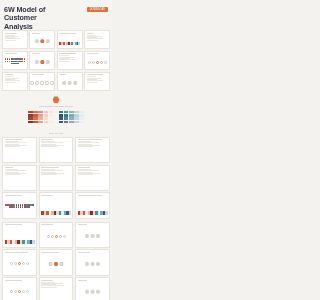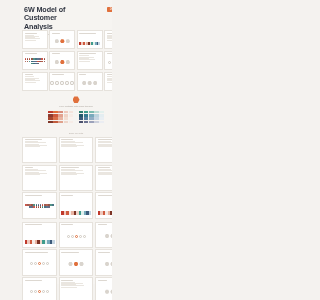--- a/index.html
+++ b/index.html
@@ -2,21 +2,21 @@
 <html><head>
 <meta charset="utf-8">
 <style>
   html,body{margin:0;padding:0;}
   body{
     width:112px;height:300px;overflow:hidden;
     background:#f4f2ef;
     font-family:"Liberation Sans", sans-serif;
     -webkit-font-smoothing:antialiased;
   }
-  .page{position:relative;width:112px;height:284px;background:#f6f4f1;margin-left:20px;}
+  .page{position:relative;width:112px;height:284px;background:#f6f4f1;}
 
   
   .header{position:relative;padding:6px 4px 2px 4px;height:30px;box-sizing:border-box;}
   .title{
     font-size:7.2px;line-height:8.4px;font-weight:bold;
     color:#2f3440;letter-spacing:-0.1px;width:62px;
   }
   .badge{
     position:absolute;right:4px;top:7px;
     background:#e0703c;color:#ffffff;

